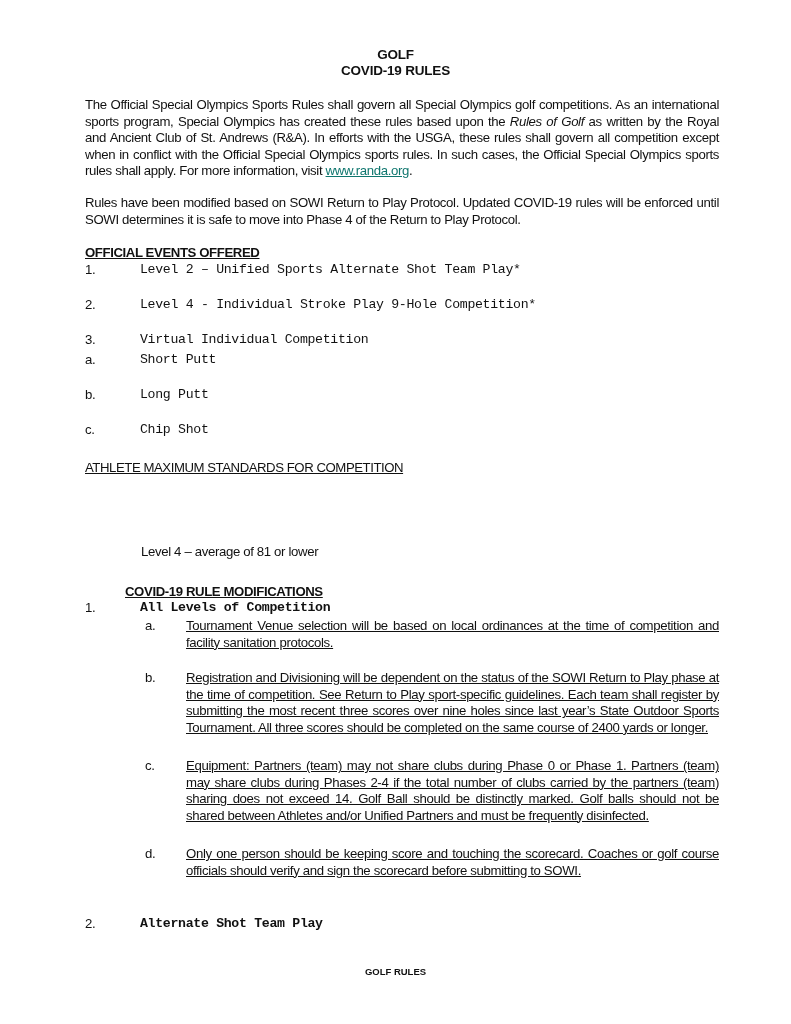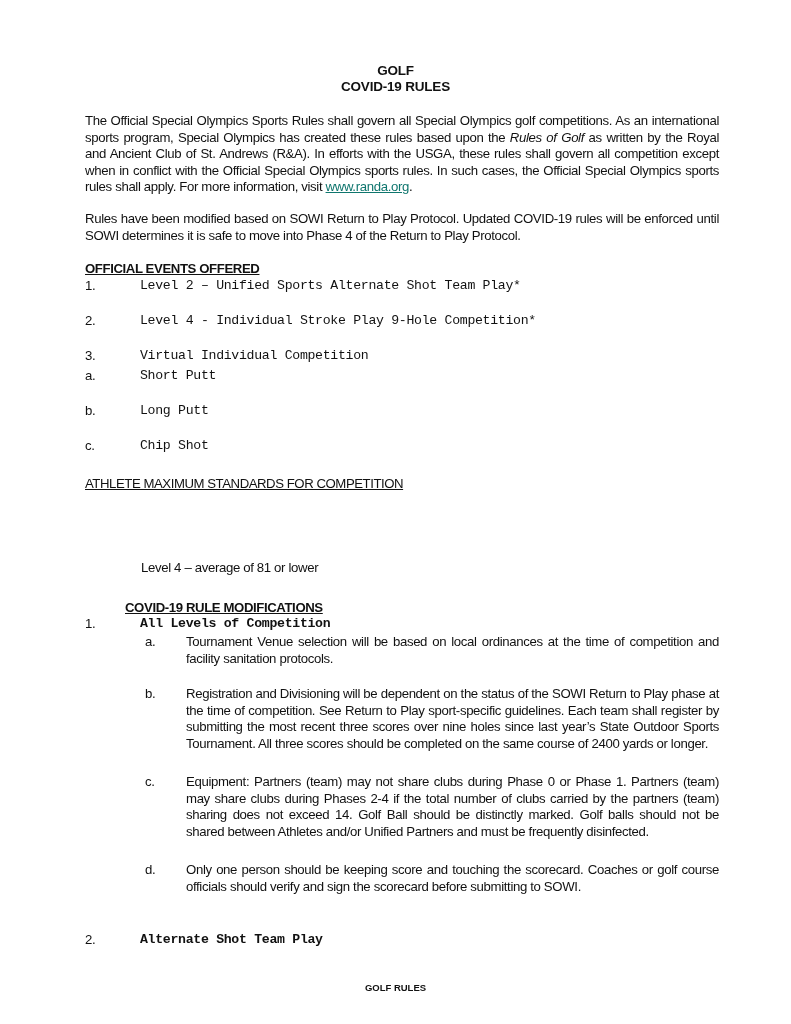--- a/index.html
+++ b/index.html
@@ -1,37 +1,37 @@
 <!DOCTYPE html>
 <html><head>
   <meta charset="utf-8">
   <style>
     html, body { margin: 0; padding: 0; background: #ffffff; }
     body {
       width: 791px; height: 1024px; position: relative; overflow: hidden;
       font-family: "Liberation Sans", sans-serif; color: #111111;
       font-size: 13.2px; line-height: 16.5px;
     }
-    .page { position: absolute; left: 0; top: 16px; width: 791px; height: 868px; }
+    .page { position: absolute; left: 0; top: 0; width: 791px; height: 868px; }
     .abs { position: absolute; }
     .title {
       left: 0; width: 791px; text-align: center; font-weight: bold; font-size: 13.5px;
       letter-spacing: -0.2px;
     }
     .para {
       left: 85px; width: 634px; text-align: justify; letter-spacing: -0.35px;
     }
     .heading-u { left: 85px; font-weight: bold; text-decoration: underline; letter-spacing: -0.4px; }
     .heading-plain-u { left: 85px; text-decoration: underline; letter-spacing: -0.45px; }
     .item { left: 85px; letter-spacing: -0.3px; }
     .item .num { position: absolute; left: 0; }
     .item .txt { position: absolute; left: 55px; white-space: nowrap; font-family: Liberation Mono, monospace; }
     .sub { left: 145px; width: 574px; letter-spacing: -0.35px; }
     .sub .num { position: absolute; left: 0; }
-    .sub .txt { position: absolute; left: 41px; width: 533px; text-align: justify; }
+    .sub .txt { position: absolute; left: 41px; width: 533px; text-align: justify; text-decoration: underline; }
     .bold { font-weight: bold; }
     a.link { color: #0f766e; text-decoration: underline; }
     .footer { left: 0; width: 791px; text-align: center; font-weight: bold; font-size: 9.5px; line-height: 11.5px; }
     .italic { font-style: italic; }
   </style>
 </head>
 <body>
 
 <div class="page">
 

